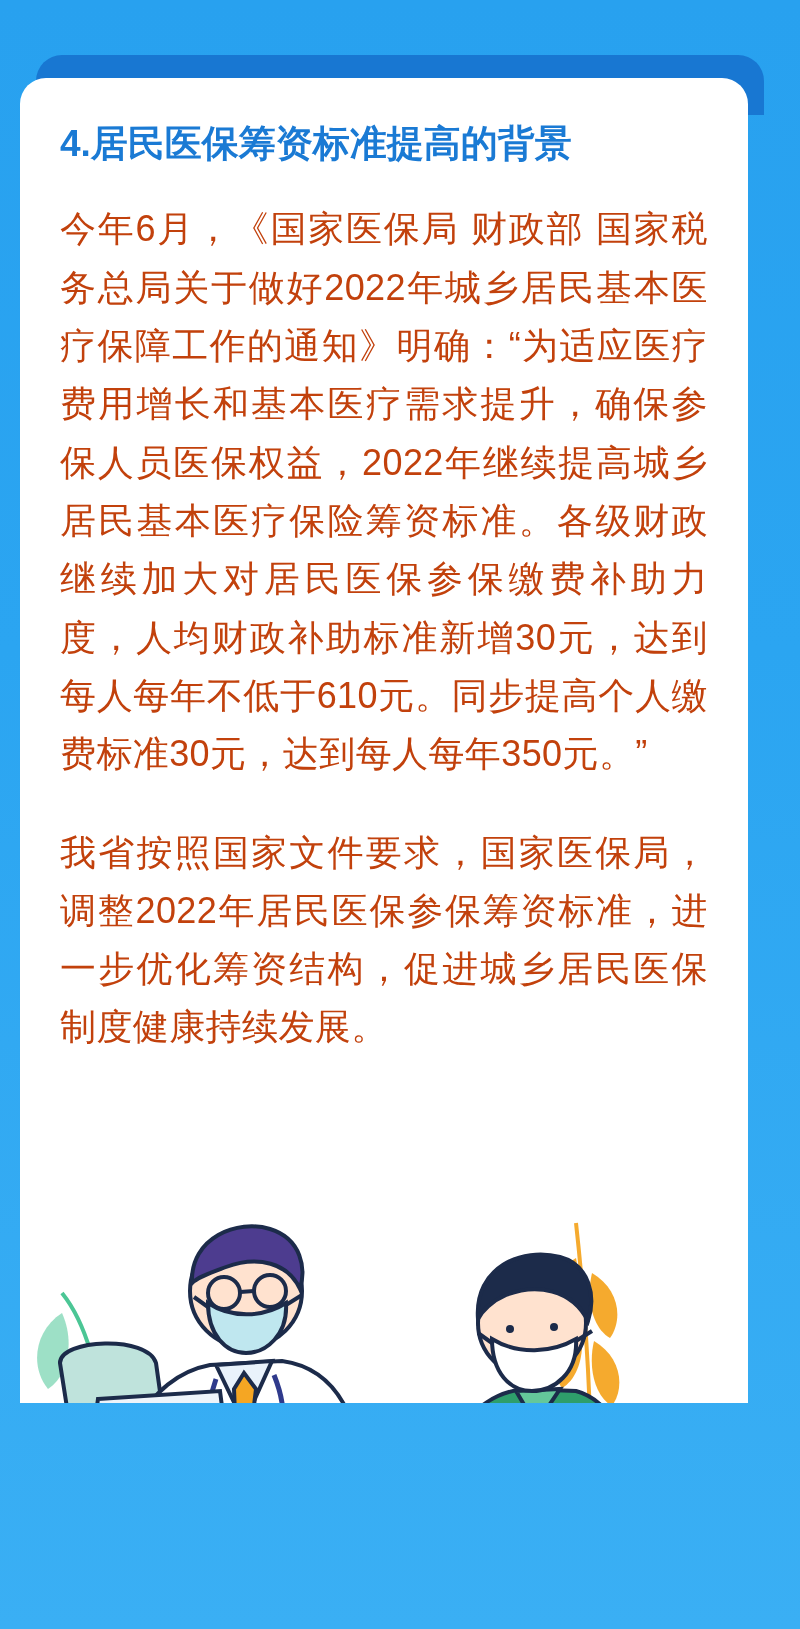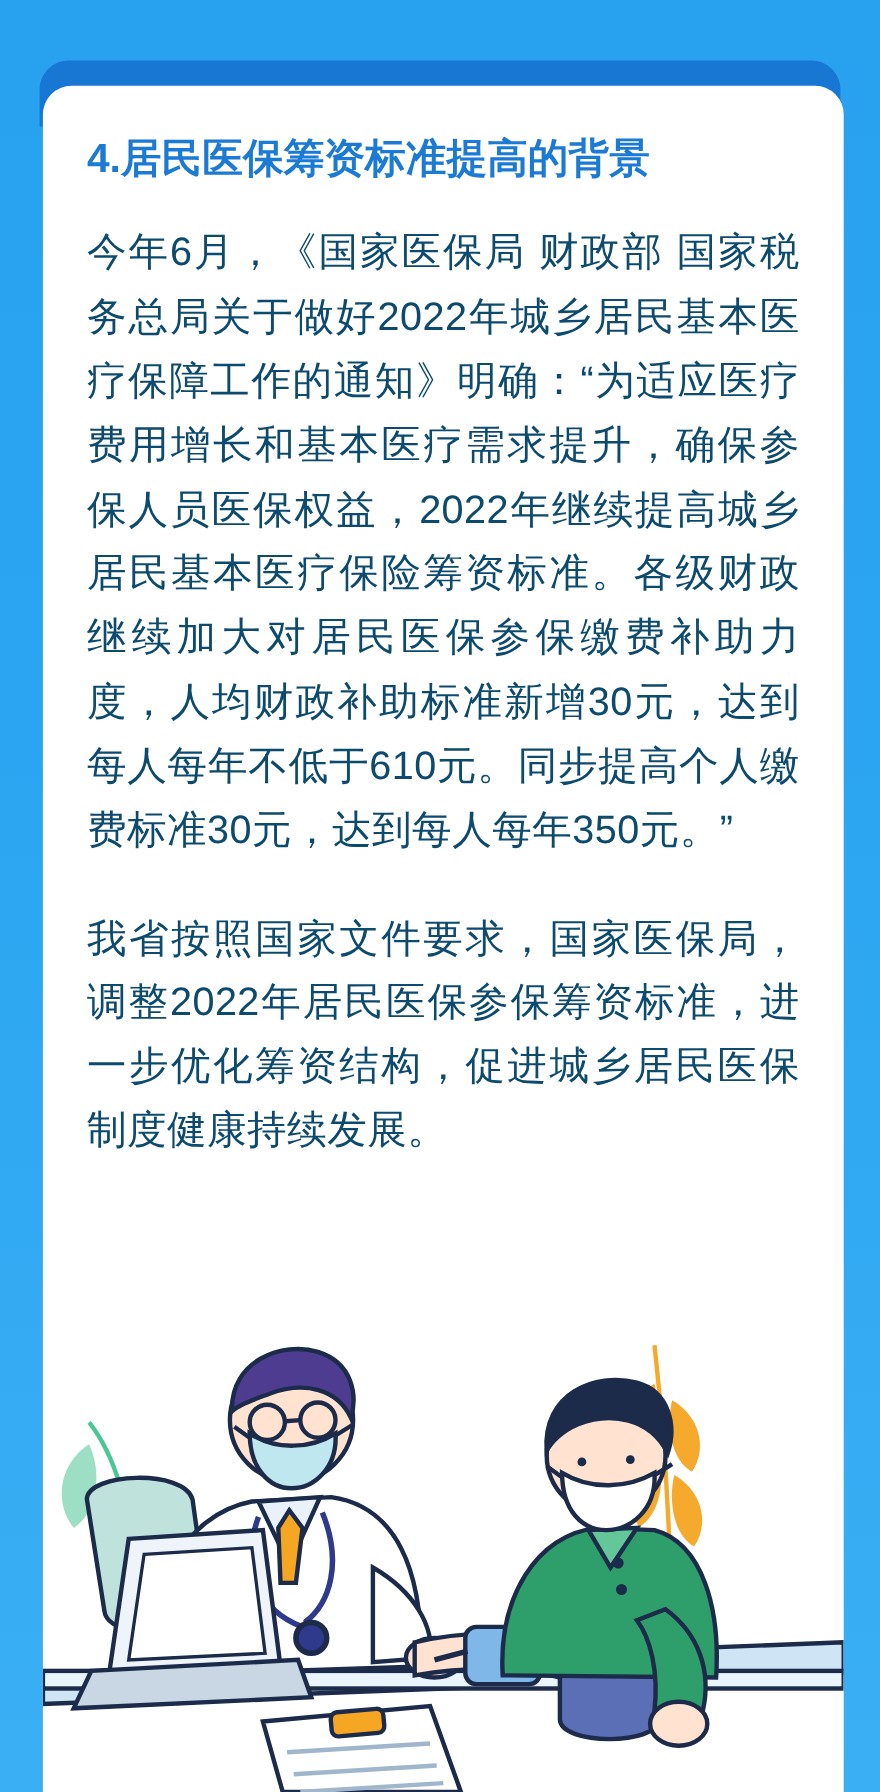--- a/index.html
+++ b/index.html
@@ -23,45 +23,45 @@
     position: absolute;
     left: 36px;
     top: 55px;
     width: 728px;
     height: 60px;
     background: #1877d2;
     border-radius: 26px 26px 0 0;
   }
   .card {
     position: absolute;
-    left: 39px;
+    left: 20px;
     top: 78px;
     width: 728px;
-    height: 1551px;
+    height: 1325px;
     background: #ffffff;
     border-radius: 26px 26px 0 0;
     overflow: hidden;
   }
   .card-inner {
     padding: 44px 40px 0 40px;
     box-sizing: border-box;
   }
   .section-title {
     font-size: 37px;
     font-weight: bold;
     color: #1a7ad4;
     letter-spacing: 0px;
     line-height: 1.2;
     margin: 0 0 34px 0;
     white-space: nowrap;
   }
   .para {
     font-size: 36px;
     line-height: 1.62;
-    color: #0c4a6e;
+    color: #c2410c;
     margin: 0 0 40px 0;
     text-align: justify;
     text-justify: inter-ideograph;
     letter-spacing: 0.4px;
   }
   .para:last-of-type {
     margin-bottom: 0;
   }
   .illustration {
     position: absolute;

